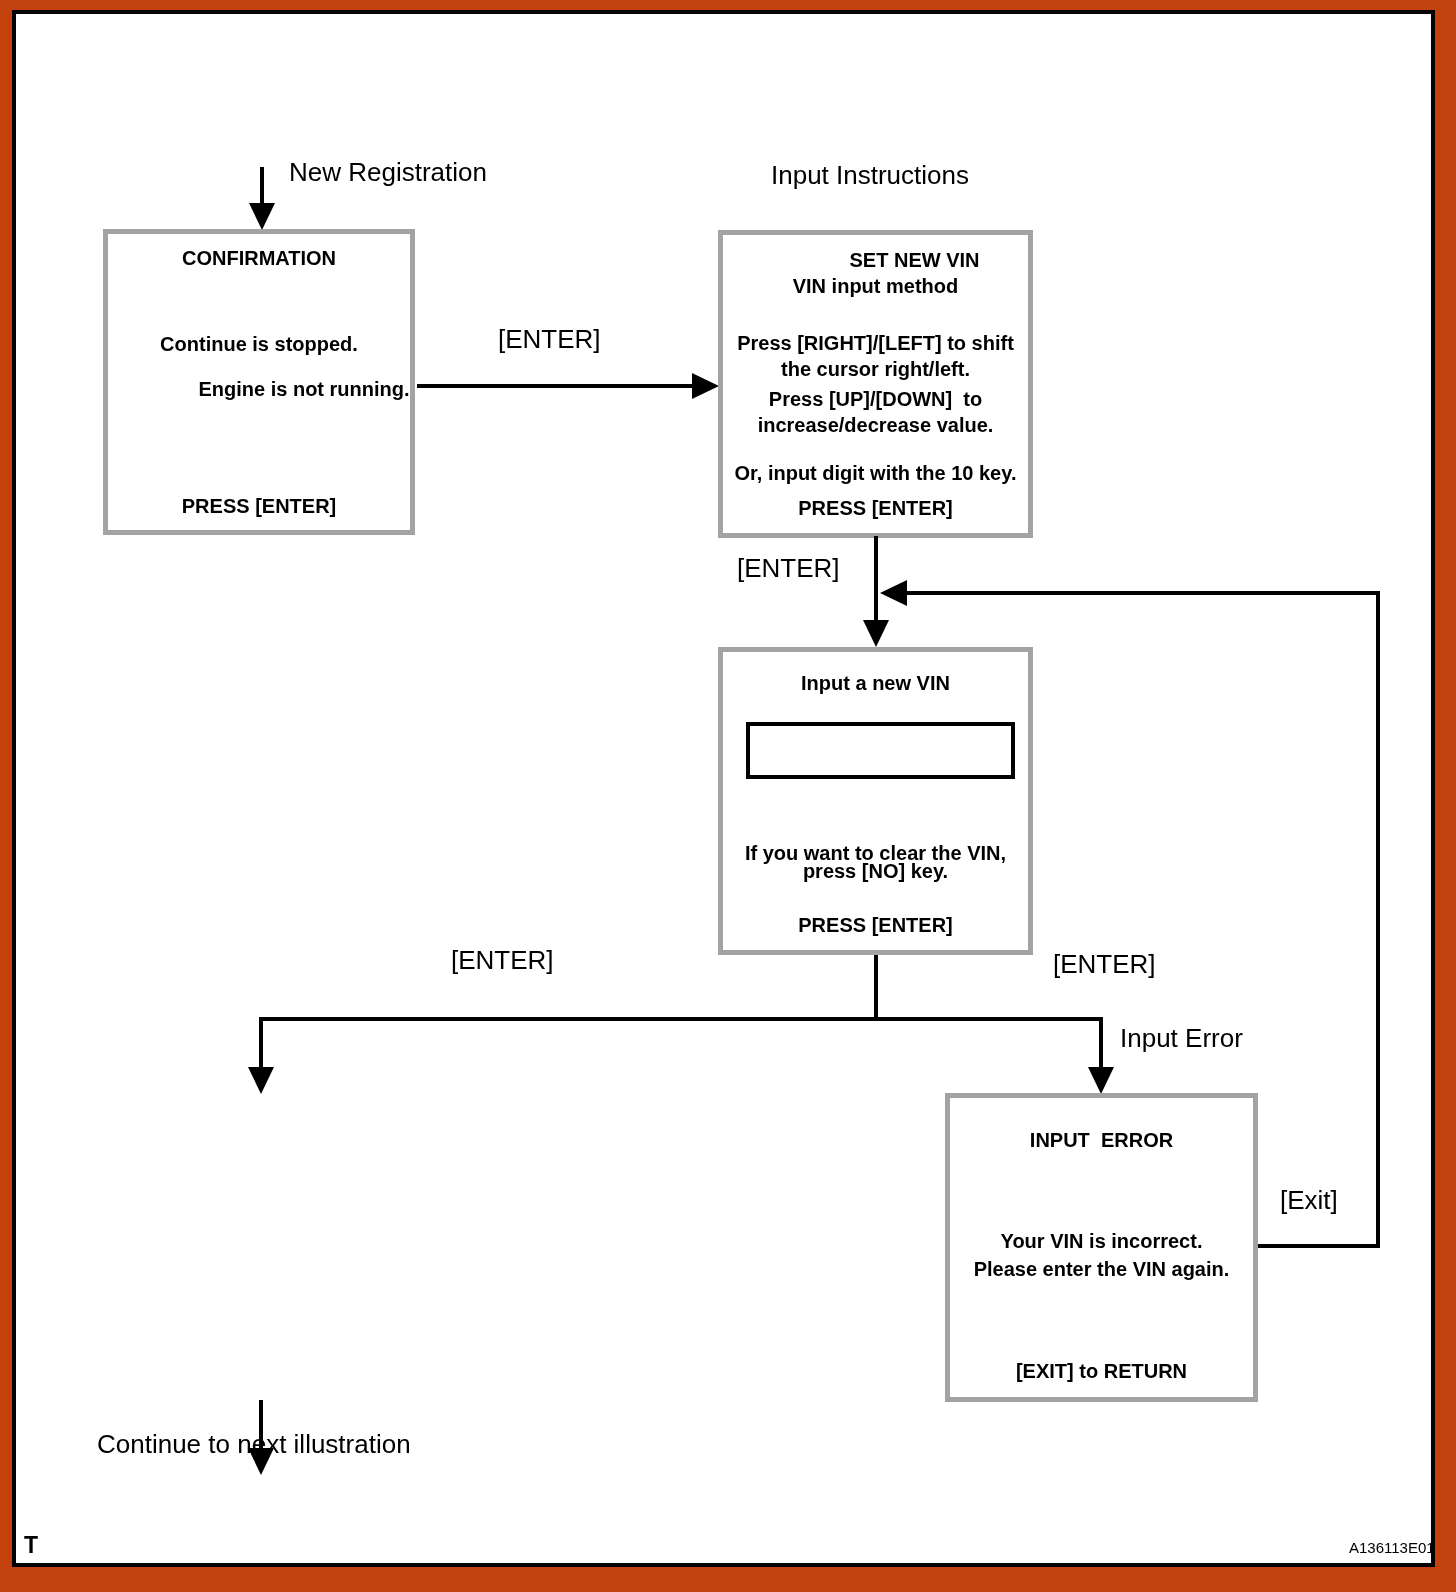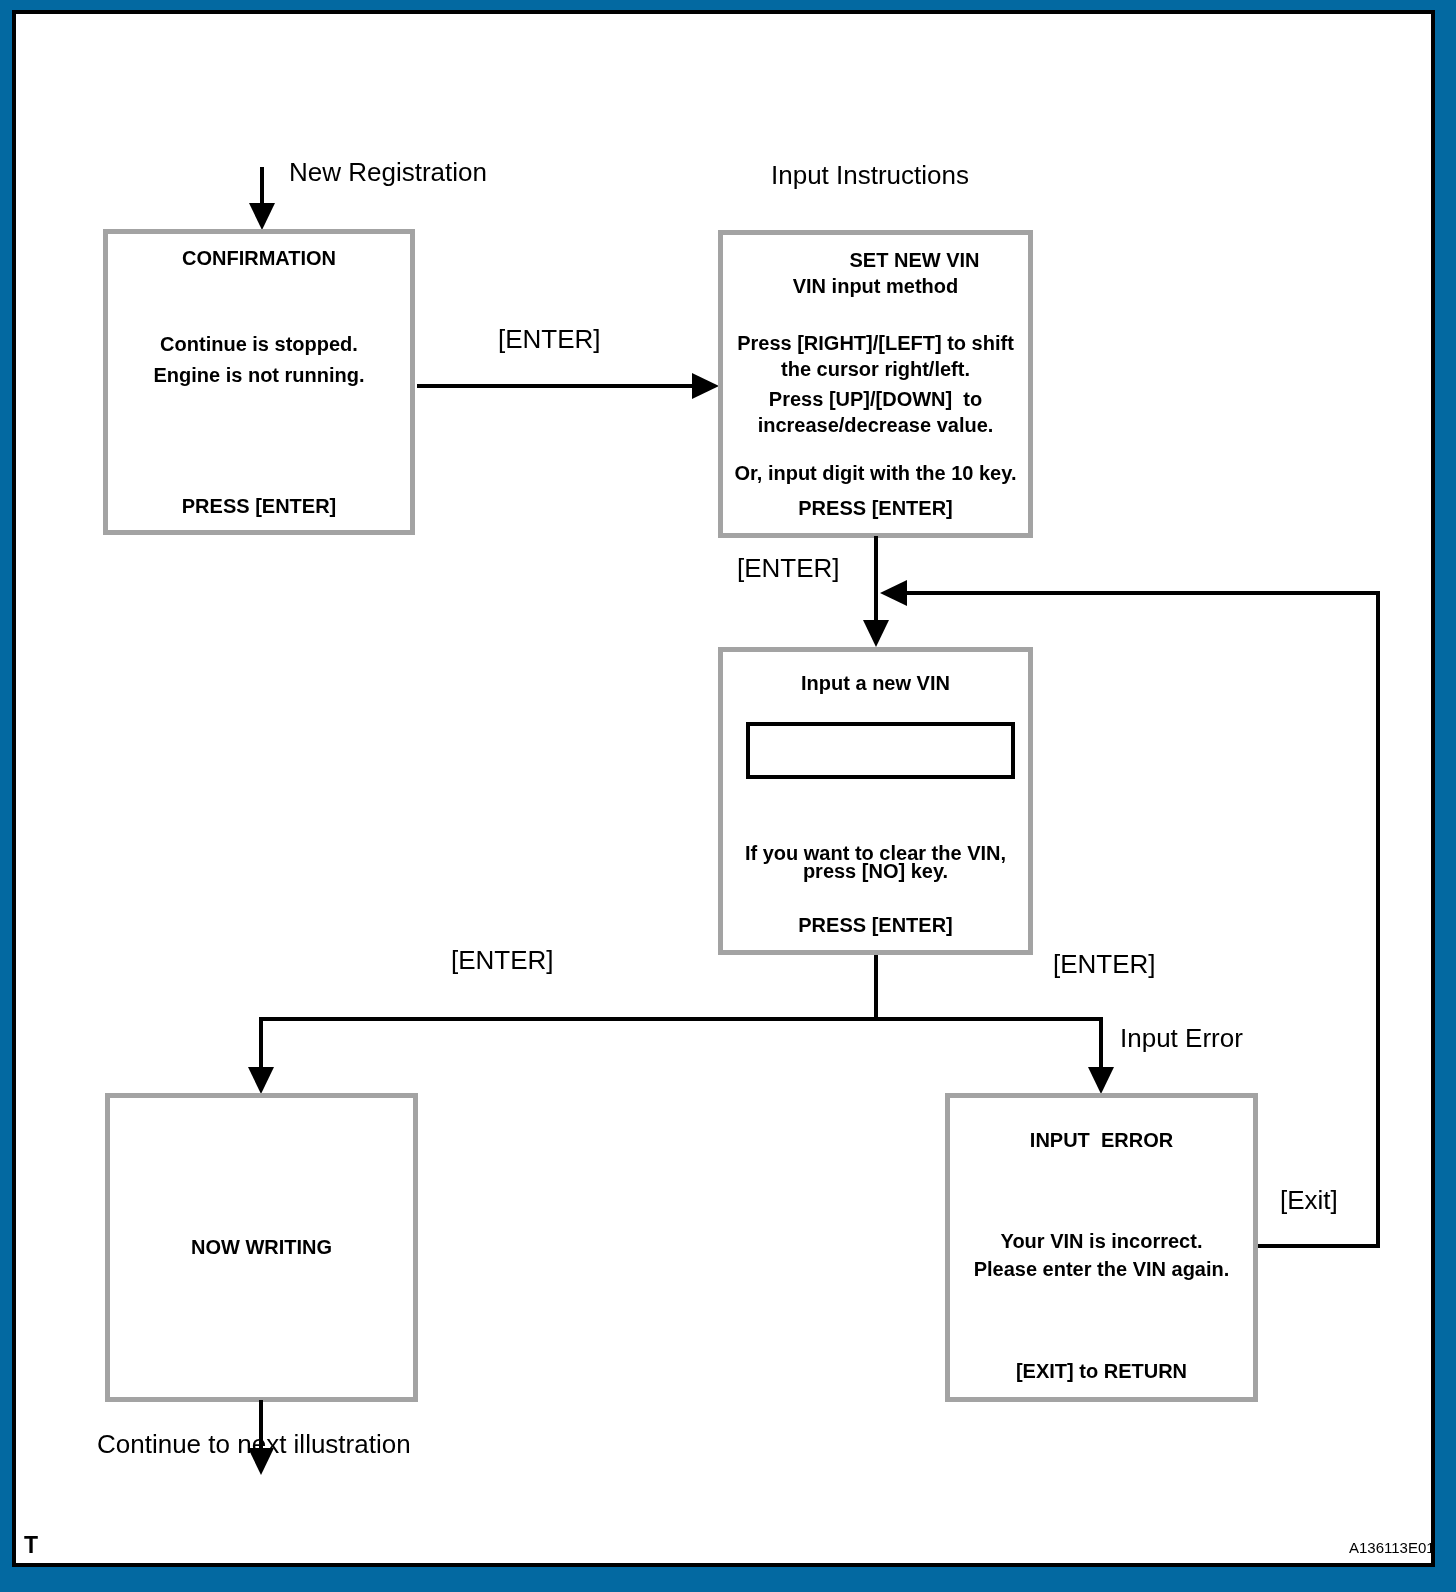--- a/index.html
+++ b/index.html
@@ -1,19 +1,19 @@
 <!DOCTYPE html>
 <html><head>
 <meta charset="utf-8">
 <style>
   html,body{margin:0;padding:0;background:#fff;}
   .canvas{
     position:relative;
     width:1456px;height:1592px;
-    background:#0369a1;
+    background:#c2410c;
     font-family:"Liberation Sans","DejaVu Sans",sans-serif;
     color:#000;
     overflow:hidden;
   }
   .frame{
     position:absolute;left:12px;top:10px;width:1423px;height:1557px;
     border:4px solid #000;box-sizing:border-box;background:#fff;
   }
   
   .node{
@@ -57,21 +57,21 @@
 
   <div class="vline" style="left:260px;top:167px;height:40px;"></div>
   <div class="arr arr-down" style="left:249px;top:203px;"></div>
   <span class="lbl" style="left:289px;top:158px;">New Registration</span>
 
   <span class="lbl" style="left:771px;top:161px;">Input Instructions</span>
 
   <div class="node" id="box-confirmation">
     <span class="bl" style="top:12px;">CONFIRMATION</span>
     <span class="bl" style="top:98px;">Continue is stopped.</span>
-    <span class="bl" style="top:129px;">Engine is not running.</span>
+    <span class="bl" style="top:143px;padding-left:45px;">Engine is not running.</span>
     <span class="bl" style="bottom:12px;">PRESS [ENTER]</span>
   </div>
 
   <div class="hline" style="left:417px;top:384px;width:280px;"></div>
   <div class="arr arr-right" style="left:692px;top:373px;"></div>
   <span class="lbl" style="left:498px;top:325px;">[ENTER]</span>
 
   <div class="node" id="box-setvin">
     <span class="bl" style="top:13px;margin-left:39px;">SET NEW VIN</span>
     <span class="bl" style="top:39px;">VIN input method</span>
@@ -104,23 +104,20 @@
   <div class="vline" style="left:874px;top:955px;height:66px;"></div>
   <div class="hline" style="left:259px;top:1017px;width:844px;"></div>
   <div class="vline" style="left:259px;top:1017px;height:52px;"></div>
   <div class="arr arr-down" style="left:248px;top:1067px;"></div>
   <div class="vline" style="left:1099px;top:1017px;height:52px;"></div>
   <div class="arr arr-down" style="left:1088px;top:1067px;"></div>
   <span class="lbl" style="left:451px;top:946px;">[ENTER]</span>
   <span class="lbl" style="left:1053px;top:950px;">[ENTER]</span>
   <span class="lbl" style="left:1120px;top:1024px;">Input Error</span>
 
-  <div class="node" id="box-writing">
-    <span style="white-space:pre;">NOW WRITING</span>
-  </div>
 
   <div class="node" id="box-error">
     <span class="bl" style="top:30px;">INPUT  ERROR</span>
     <span class="bl" style="top:131px;">Your VIN is incorrect.</span>
     <span class="bl" style="top:159px;">Please enter the VIN again.</span>
     <span class="bl" style="bottom:14px;">[EXIT] to RETURN</span>
   </div>
 
   <div class="vline" style="left:259px;top:1400px;height:49px;"></div>
   <div class="arr arr-down" style="left:248px;top:1448px;"></div>

